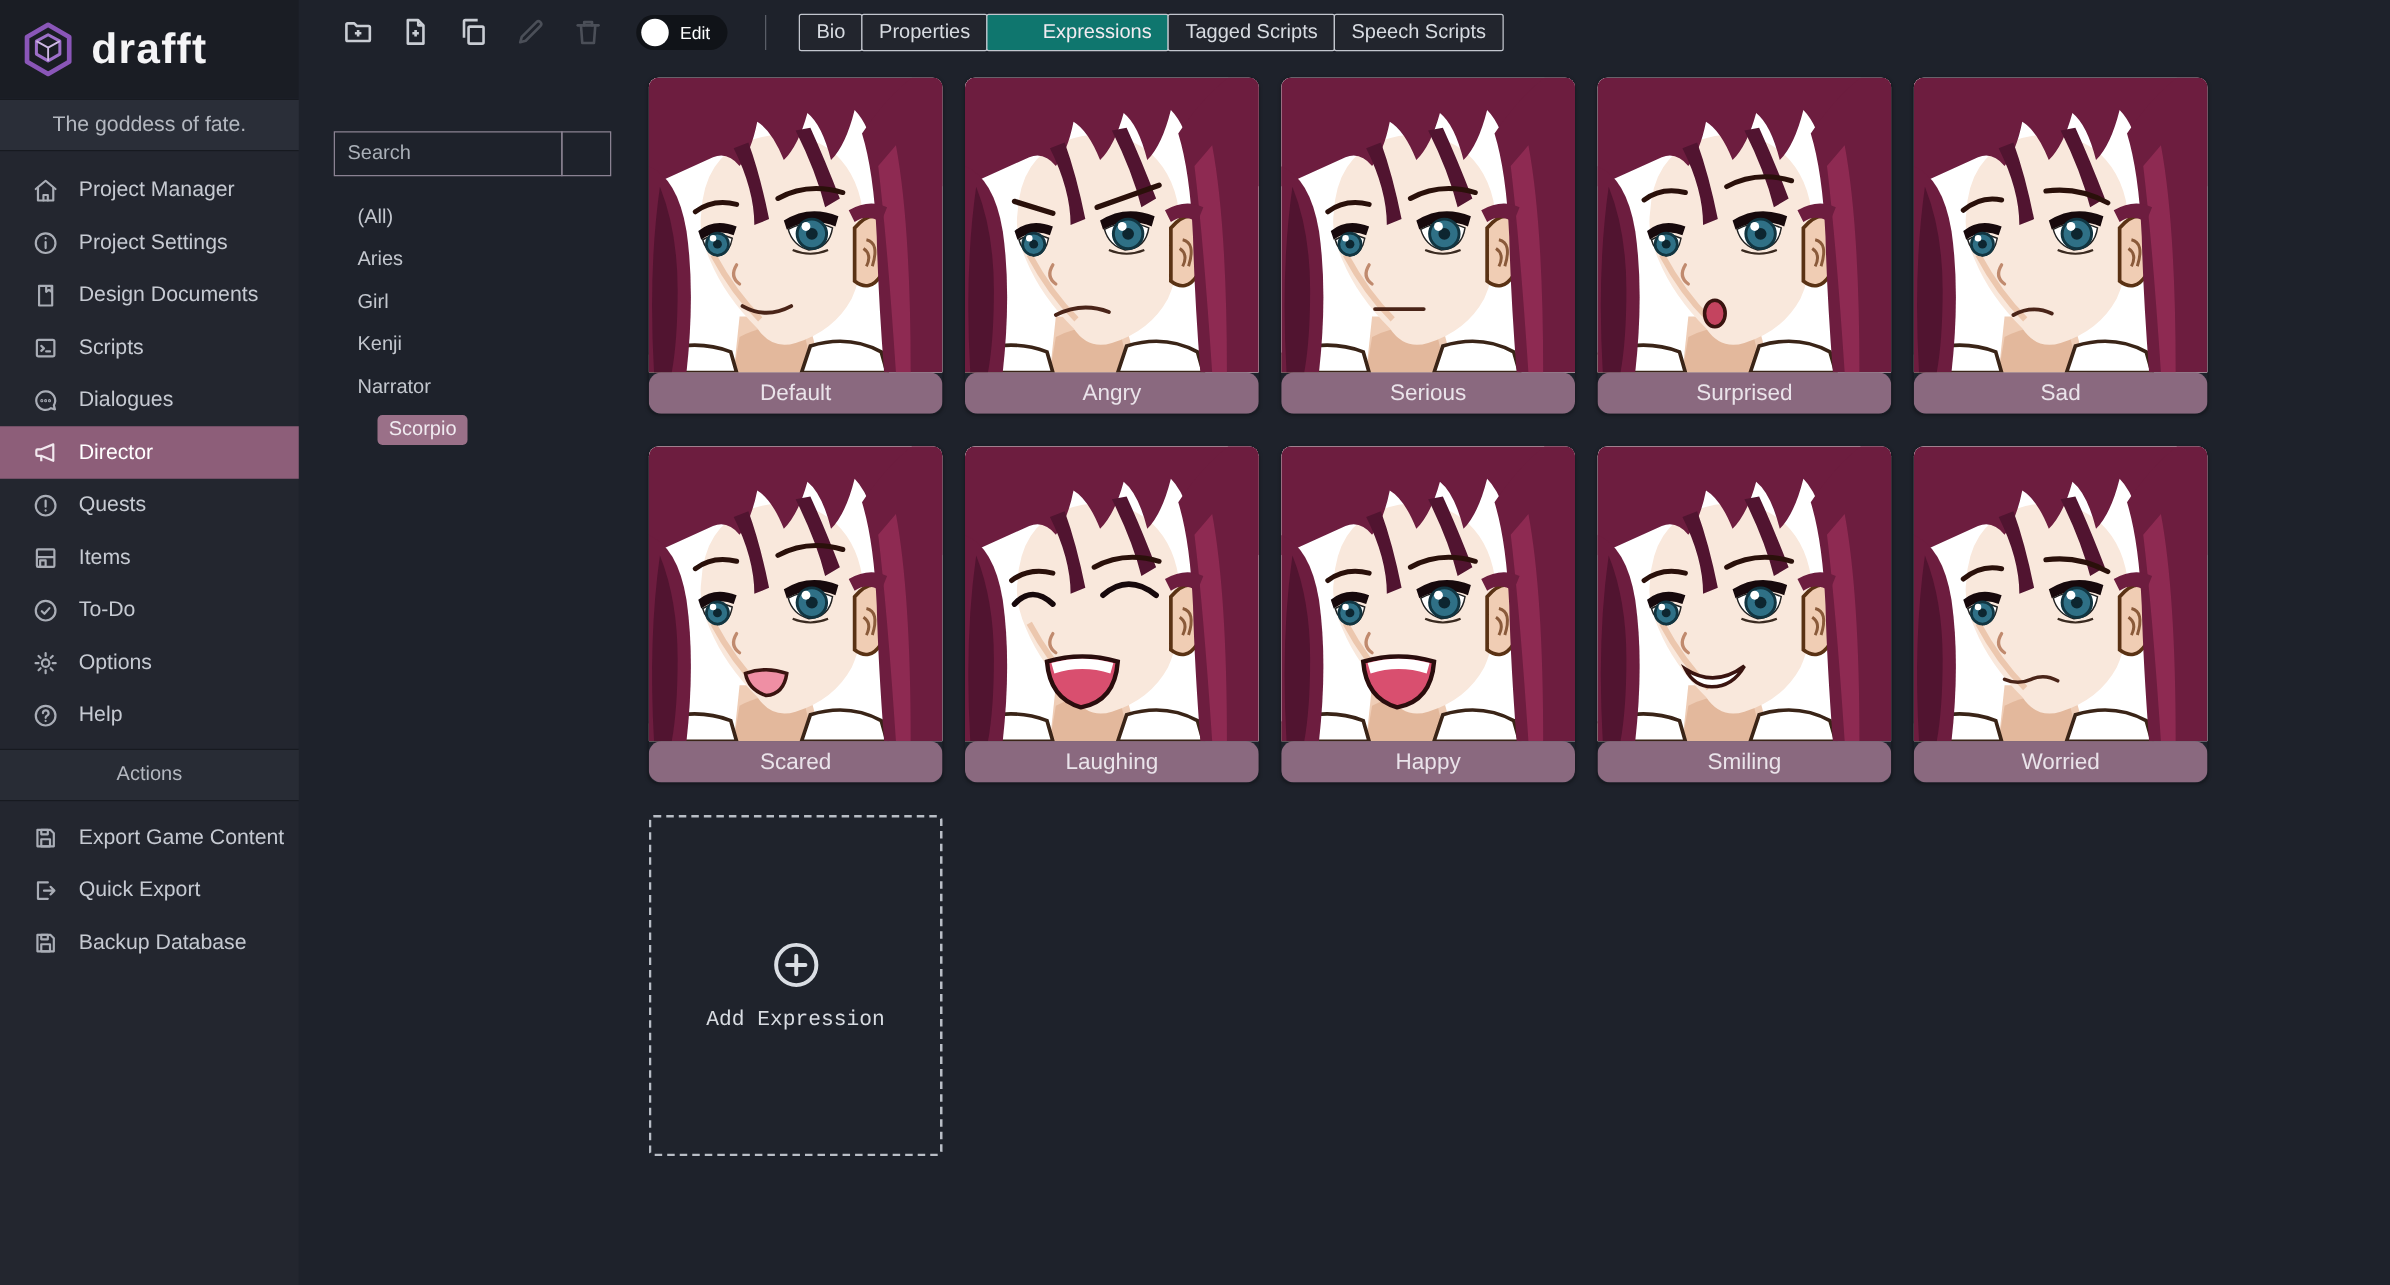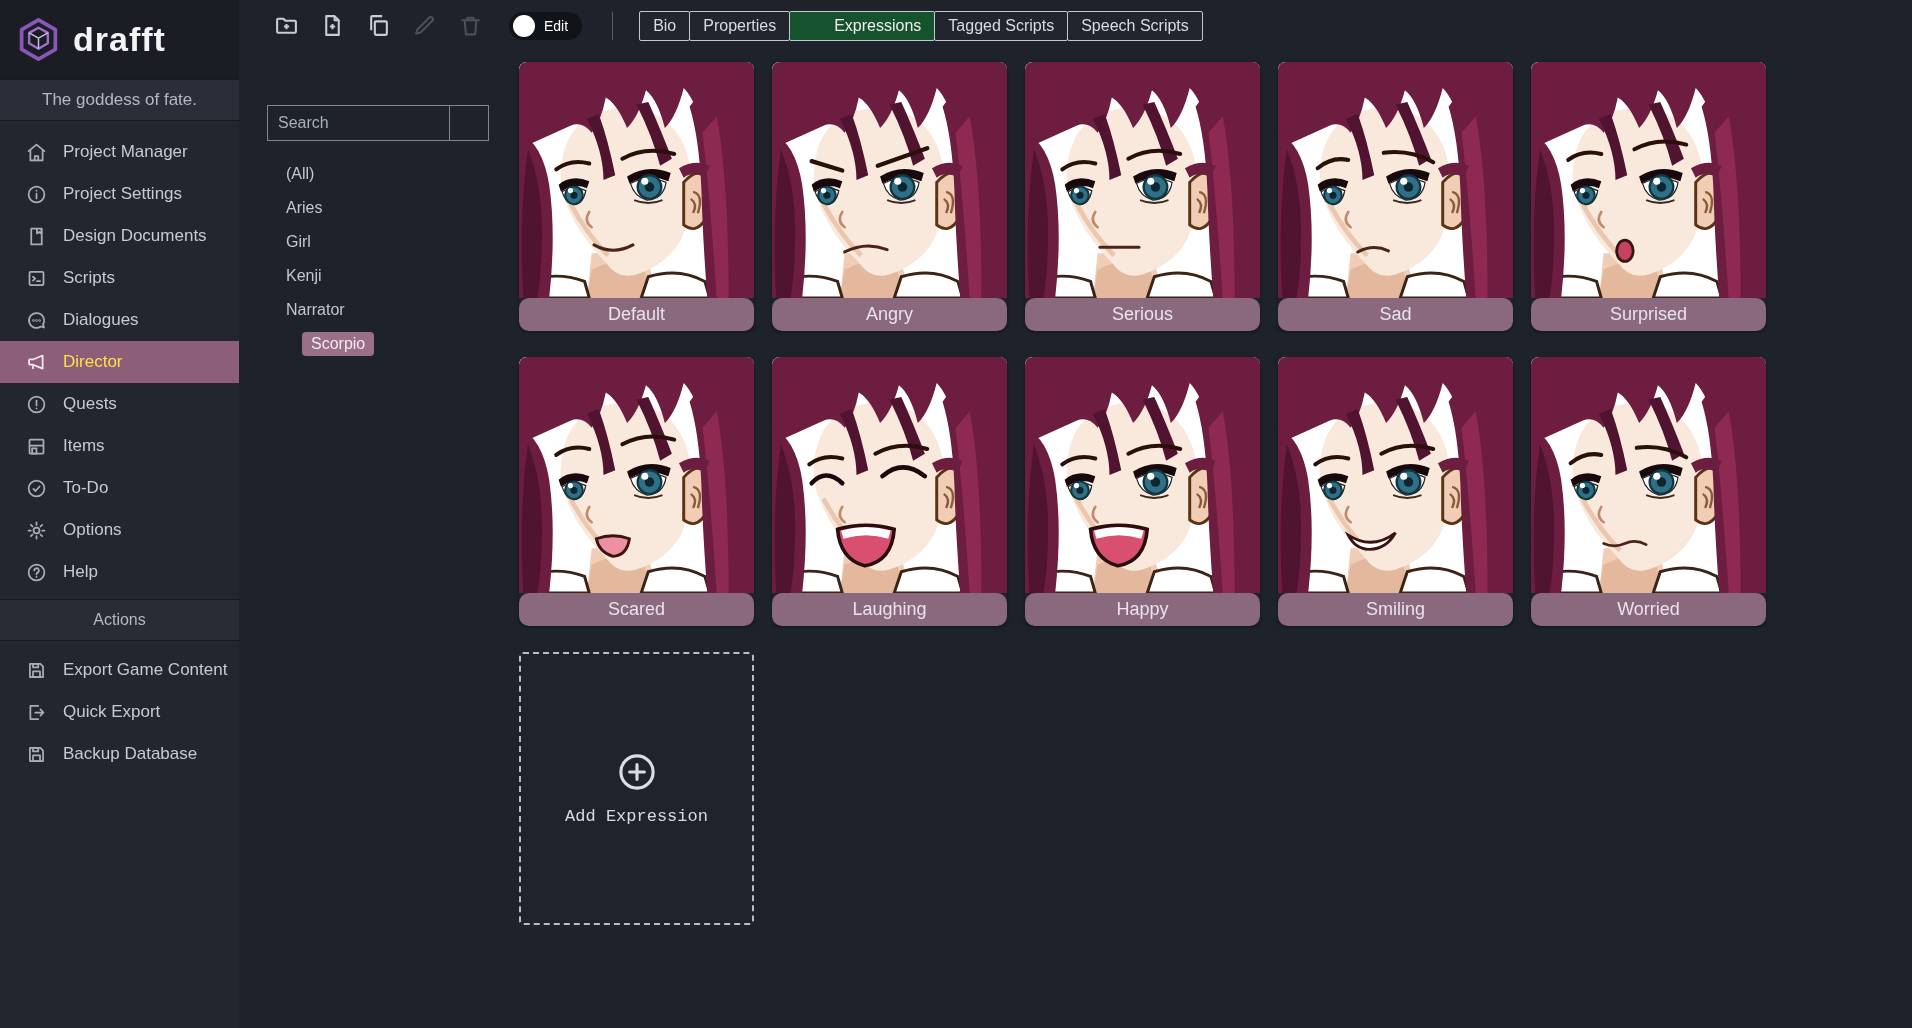--- a/index.html
+++ b/index.html
@@ -9,21 +9,21 @@
   
   .sidebar{width:239px;flex:none;background:#23262f;display:flex;flex-direction:column;}
   .logo-row{height:79px;background:#1a1d24;display:flex;align-items:center;padding-left:16px;gap:12px;flex:none;}
   .logo-text{font-size:34px;font-weight:bold;color:#f4f4f6;letter-spacing:1px;}
   .subtitle{height:40px;background:#2a2e38;border-top:1px solid #171a20;border-bottom:1px solid #171a20;
     display:flex;align-items:center;justify-content:center;font-size:17px;color:#b4b8c0;flex:none;}
   .menu{padding-top:10px;}
   .menu-item{height:42px;display:flex;align-items:center;gap:15px;padding-left:26px;font-size:17px;cursor:pointer;}
   .menu-item .mi-icon{width:22px;height:22px;display:flex;align-items:center;color:#a9adb6;flex:none;}
   .menu-item .mi-icon svg{width:21px;height:21px;}
-  .menu-item.active{background:#8d5e79;color:#fde047;}
+  .menu-item.active{background:#8d5e79;color:#ffffff;}
   .menu-item.active .mi-icon{color:#f2e9ef;}
   .actions-header{height:40px;margin-top:6px;background:#282c35;border-top:1px solid #171a20;border-bottom:1px solid #171a20;
     display:flex;align-items:center;justify-content:center;font-size:16px;color:#b4b8c0;flex:none;}
   .actions{padding-top:8px;}
 
   
   .main{flex:1;display:flex;flex-direction:column;min-width:0;}
   .topbar{height:51px;flex:none;display:flex;align-items:center;padding-left:28px;}
   .tool-btn{width:38px;height:38px;display:flex;align-items:center;justify-content:center;color:#c9cdd4;
     background:none;border:none;cursor:pointer;margin-right:8px;padding:0;}
@@ -31,21 +31,21 @@
   .tool-btn.dim{color:#4b4f58;}
   .edit-toggle{display:flex;align-items:center;gap:9px;background:#101318;border:none;border-radius:16px;
     padding:3px 14px 3px 4px;margin-left:12px;cursor:pointer;}
   .edit-knob{width:22px;height:22px;border-radius:50%;background:#ffffff;}
   .edit-label{color:#ffffff;font-size:14px;}
   .vdivider{width:1px;height:28px;background:#5a5e67;margin:0 26px 0 30px;}
   .tabs{display:flex;}
   .tab{background:#22252d;border:1px solid #c2c6ce;color:#d8dce2;font-size:16px;padding:5px 13px;
     margin-left:-1px;cursor:pointer;font-family:inherit;border-radius:2px;}
   .tab:first-child{margin-left:0;}
-  .tab.active{background:#14532d;color:#f2ebf1;padding-left:44px;}
+  .tab.active{background:#0f766e;color:#f2ebf1;padding-left:44px;}
   .top-icons{display:flex;align-items:center;margin-left:30px;gap:20px;}
 
   
   .content{flex:1;display:flex;padding:11px 0 0 28px;min-height:0;}
   .filter-panel{width:222px;flex:none;}
   .search-row{display:flex;margin-top:43px;}
   .search-input{flex:1;height:36px;background:transparent;border:1px solid #8a8292;color:#d2d6dc;
     font-size:16px;padding:0 10px;font-family:inherit;outline:none;min-width:0;box-sizing:border-box;}
   .search-input::placeholder{color:#aab0b8;}
   .search-btn{width:40px;height:36px;margin-left:-1px;background:transparent;border:1px solid #8a8292;
@@ -624,24 +624,24 @@
         <path d="M200 0v200h-40q-4-52-5-92-2-44-10-70 16-24 34-38Z" fill="#6d1d3f"></path>
         <path d="M168 46q10 54 10 154h-10q-6-90-12-140Z" fill="#8e2a52"></path>
         <path d="M136 90q14-8 26-2l-4 10q-10-6-18 0Z" fill="#6d1d3f"></path>
 
         <g style="display: none;">
           <path d="M88 82q20-11 44-4M32 91q12-9 28-5" stroke="#2a100a" stroke-width="3.4" fill="none" stroke-linecap="round"></path>
         </g>
         <g style="display: none;">
           <path d="M90 88 132 73M34 84l26 8" stroke="#2a100a" stroke-width="3.6" fill="none" stroke-linecap="round"></path>
         </g>
-        <g>
+        <g style="display: none;">
           <path d="M90 77q22-3 42 8M34 90q12-10 26-7" stroke="#2a100a" stroke-width="3.4" fill="none" stroke-linecap="round"></path>
         </g>
-        <g style="display: none;">
+        <g>
           <path d="M88 74q20-11 44-4M32 83q12-9 28-5" stroke="#2a100a" stroke-width="3.4" fill="none" stroke-linecap="round"></path>
         </g>
 
         <g>
           <path d="M92 97q17-11 37-3l-2 7q-16-7-33 2Z" fill="#17090c"></path>
           <path d="M95 103q15-8 30-1 -2 14-16 15-11-3-14-14Z" fill="#ffffff" stroke="#222222" stroke-width="1"></path>
           <circle cx="111" cy="106" r="10" fill="#2f7086" stroke="#113541" stroke-width="2"></circle>
           <circle cx="111" cy="106" r="4" fill="#0d2630"></circle>
           <circle cx="107" cy="101" r="3" fill="#ffffff"></circle>
           <path d="M98 117q12 5 24 0" stroke="#3a2a20" stroke-width="1.5" fill="none"></path>
@@ -660,42 +660,42 @@
 
         <g style="display: none;">
           <path d="M64 155q16 9 33 0" stroke="#4a2418" stroke-width="2.6" fill="none" stroke-linecap="round"></path>
         </g>
         <g style="display: none;">
           <path d="M62 161q18-9 36-2" stroke="#4a2418" stroke-width="2.6" fill="none" stroke-linecap="round"></path>
         </g>
         <g style="display: none;">
           <path d="M64 157h33" stroke="#4a2418" stroke-width="2.6" fill="none" stroke-linecap="round"></path>
         </g>
-        <g>
+        <g style="display: none;">
           <path d="M68 161q13-7 26-1" stroke="#4a2418" stroke-width="2.6" fill="none" stroke-linecap="round"></path>
         </g>
-        <g style="display: none;">
+        <g>
           <ellipse cx="80" cy="160" rx="7" ry="9" fill="#c4445f" stroke="#3a1410" stroke-width="2.4"></ellipse>
         </g>
         <g style="display: none;">
           <path d="M66 154q14-5 28 0-2 14-14 15-12-4-14-15Z" fill="#ef8fa4" stroke="#3a1410" stroke-width="2.4"></path>
         </g>
         <g style="display: none;">
           <path d="M56 146q24-7 48 0-2 27-25 31-21-6-23-31Z" fill="#d94f6f" stroke="#2a0d0d" stroke-width="3"></path>
           <path d="M59 147q21-6 42 0l-2 7q-19-6-38 0Z" fill="#ffffff"></path>
         </g>
         <g style="display: none;">
           <path d="M62 158q9 4 18 0 9-4 18 1" stroke="#4a2418" stroke-width="2.4" fill="none" stroke-linecap="round"></path>
         </g>
         <g style="display: none;">
           <path d="M60 151q20 13 40-2-8 14-22 14-12 0-18-12Z" fill="#ffffff" stroke="#3a1410" stroke-width="2.4"></path>
         </g>
       </svg>
     </div>
-    <div class="card-label">Sad</div>
+    <div class="card-label">Surprised</div>
   </div>
           <div class="card">
     <div class="card-img">
       <svg viewBox="0 0 200 200" preserveAspectRatio="xMidYMid slice">
         <rect width="200" height="200" fill="#ffffff"></rect>
 
         <path d="M58 200 62 162h46l10 38Z" fill="#efcdb6"></path>
         <path d="M62 176q22-12 44-2l6 26H58Z" fill="#e3b89c"></path>
         <path d="M0 200v-12q30-12 56-2l4 14Z" fill="#ffffff" stroke="#3a2417" stroke-width="2.5"></path>
         <path d="M104 200l6-18q26-8 48 4l4 14Z" fill="#ffffff" stroke="#3a2417" stroke-width="2.5"></path>
@@ -714,24 +714,24 @@
         <path d="M200 0v200h-40q-4-52-5-92-2-44-10-70 16-24 34-38Z" fill="#6d1d3f"></path>
         <path d="M168 46q10 54 10 154h-10q-6-90-12-140Z" fill="#8e2a52"></path>
         <path d="M136 90q14-8 26-2l-4 10q-10-6-18 0Z" fill="#6d1d3f"></path>
 
         <g style="display: none;">
           <path d="M88 82q20-11 44-4M32 91q12-9 28-5" stroke="#2a100a" stroke-width="3.4" fill="none" stroke-linecap="round"></path>
         </g>
         <g style="display: none;">
           <path d="M90 88 132 73M34 84l26 8" stroke="#2a100a" stroke-width="3.6" fill="none" stroke-linecap="round"></path>
         </g>
-        <g style="display: none;">
+        <g>
           <path d="M90 77q22-3 42 8M34 90q12-10 26-7" stroke="#2a100a" stroke-width="3.4" fill="none" stroke-linecap="round"></path>
         </g>
-        <g>
+        <g style="display: none;">
           <path d="M88 74q20-11 44-4M32 83q12-9 28-5" stroke="#2a100a" stroke-width="3.4" fill="none" stroke-linecap="round"></path>
         </g>
 
         <g>
           <path d="M92 97q17-11 37-3l-2 7q-16-7-33 2Z" fill="#17090c"></path>
           <path d="M95 103q15-8 30-1 -2 14-16 15-11-3-14-14Z" fill="#ffffff" stroke="#222222" stroke-width="1"></path>
           <circle cx="111" cy="106" r="10" fill="#2f7086" stroke="#113541" stroke-width="2"></circle>
           <circle cx="111" cy="106" r="4" fill="#0d2630"></circle>
           <circle cx="107" cy="101" r="3" fill="#ffffff"></circle>
           <path d="M98 117q12 5 24 0" stroke="#3a2a20" stroke-width="1.5" fill="none"></path>
@@ -750,42 +750,42 @@
 
         <g style="display: none;">
           <path d="M64 155q16 9 33 0" stroke="#4a2418" stroke-width="2.6" fill="none" stroke-linecap="round"></path>
         </g>
         <g style="display: none;">
           <path d="M62 161q18-9 36-2" stroke="#4a2418" stroke-width="2.6" fill="none" stroke-linecap="round"></path>
         </g>
         <g style="display: none;">
           <path d="M64 157h33" stroke="#4a2418" stroke-width="2.6" fill="none" stroke-linecap="round"></path>
         </g>
-        <g style="display: none;">
+        <g>
           <path d="M68 161q13-7 26-1" stroke="#4a2418" stroke-width="2.6" fill="none" stroke-linecap="round"></path>
         </g>
-        <g>
+        <g style="display: none;">
           <ellipse cx="80" cy="160" rx="7" ry="9" fill="#c4445f" stroke="#3a1410" stroke-width="2.4"></ellipse>
         </g>
         <g style="display: none;">
           <path d="M66 154q14-5 28 0-2 14-14 15-12-4-14-15Z" fill="#ef8fa4" stroke="#3a1410" stroke-width="2.4"></path>
         </g>
         <g style="display: none;">
           <path d="M56 146q24-7 48 0-2 27-25 31-21-6-23-31Z" fill="#d94f6f" stroke="#2a0d0d" stroke-width="3"></path>
           <path d="M59 147q21-6 42 0l-2 7q-19-6-38 0Z" fill="#ffffff"></path>
         </g>
         <g style="display: none;">
           <path d="M62 158q9 4 18 0 9-4 18 1" stroke="#4a2418" stroke-width="2.4" fill="none" stroke-linecap="round"></path>
         </g>
         <g style="display: none;">
           <path d="M60 151q20 13 40-2-8 14-22 14-12 0-18-12Z" fill="#ffffff" stroke="#3a1410" stroke-width="2.4"></path>
         </g>
       </svg>
     </div>
-    <div class="card-label">Surprised</div>
+    <div class="card-label">Sad</div>
   </div>
           <div class="card">
     <div class="card-img">
       <svg viewBox="0 0 200 200" preserveAspectRatio="xMidYMid slice">
         <rect width="200" height="200" fill="#ffffff"></rect>
 
         <path d="M58 200 62 162h46l10 38Z" fill="#efcdb6"></path>
         <path d="M62 176q22-12 44-2l6 26H58Z" fill="#e3b89c"></path>
         <path d="M0 200v-12q30-12 56-2l4 14Z" fill="#ffffff" stroke="#3a2417" stroke-width="2.5"></path>
         <path d="M104 200l6-18q26-8 48 4l4 14Z" fill="#ffffff" stroke="#3a2417" stroke-width="2.5"></path>

